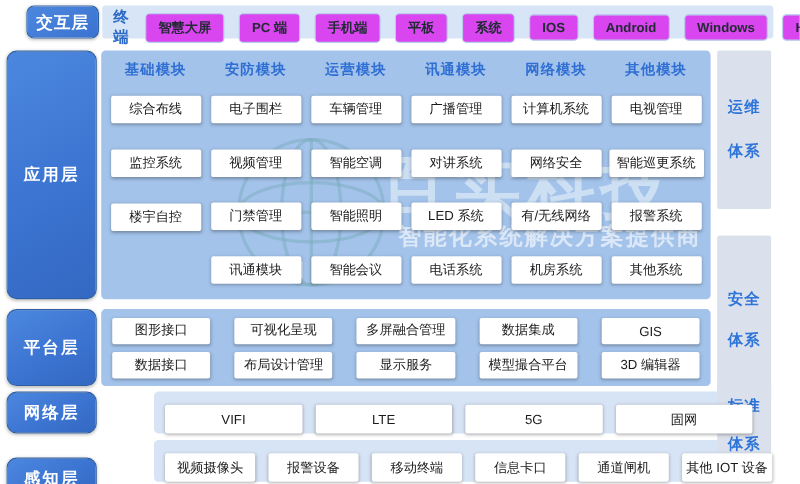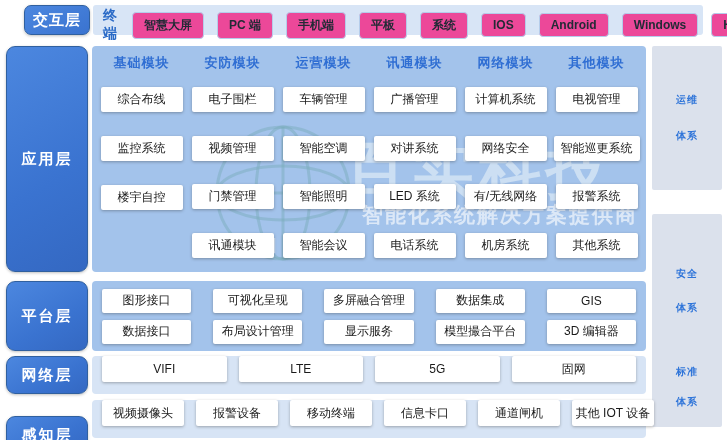--- a/index.html
+++ b/index.html
@@ -33,49 +33,49 @@
     display:flex; align-items:center; justify-content:center;
     box-shadow:0 1px 3px rgba(0,0,0,.25); z-index:3;
   }
   .topbar {
     position:absolute; left:93px; top:5px; width:610px; height:30px;
     background:#d8e5f6; border-radius:3px;
     display:flex; align-items:center; gap:13px; padding:10px 12px 0 10px;
   }
   .terminal-label { color:#2b6bc7; font-size:14px; font-weight:bold; letter-spacing:2px; }
   .chip {
-    background:#ec4899; border:1px solid #b5cdeb; border-radius:4px;
+    background:#d946ef; border:1px solid #b5cdeb; border-radius:4px;
     padding:4px 11px; font-size:12px; font-weight:bold; color:#232a36; white-space:nowrap;
   }
   
   .panel { position:absolute; left:92px; width:554px; background:#a3c3eb; border-radius:4px; }
   .app-panel   { top:46px;  height:226px; display:flex; padding:2px 4px; }
   .plat-panel  { top:281px; height:70px;  display:flex; flex-direction:column; justify-content:space-around; padding:4px 10px; }
-  .row-panel   { background:#d7e4f5; display:flex; align-items:flex-start; gap:12px; padding:0 10px; }
+  .row-panel   { background:#d7e4f5; display:flex; align-items:flex-end; gap:12px; padding:0 10px;margin-left:48px; }
   .net-panel   { top:356px; height:38px; }
   .per-panel   { top:400px; height:38px; }
 
   .module-col { flex:1; display:flex; flex-direction:column; align-items:center; position:relative; z-index:2; }
   .module-header { height:24px; display:flex; align-items:center; color:#2f6ed3; font-size:13px; font-weight:bold; letter-spacing:1px; margin-top:3px; }
   .slot { height:49px; display:flex; align-items:center; justify-content:center; width:100%; }
   .btn {
     background:#ffffff; border-radius:2px; box-shadow:0 1px 3px rgba(40,40,40,.35);
     font-size:12px; color:#1a1a1a; font-weight:500; white-space:nowrap;
     display:flex; align-items:center; justify-content:center;
     padding:5px 7px; min-width:82px; height:25px; position:relative; z-index:2;
   }
   .plat-row { display:flex; gap:22px; }
   .plat-row .btn { flex:1; height:24px; }
   .row-panel .btn { flex:1; height:26px; }
 
   
   .side-box {
-    position:absolute; left:652px; width:70px; background:#dbe1ec; border-radius:2px;
+    position:absolute; left:652px; width:49px; background:#dbe1ec; border-radius:2px;
     display:flex; flex-direction:column; align-items:center; justify-content:center;
-    color:#2e74d9; font-size:10px; font-weight:bold;text-align:center;
+    color:#2e74d9; font-size:14px; font-weight:bold;text-align:center;
   }
   .side-box span { letter-spacing:1px; }
   
   .wm { position:absolute; pointer-events:none; z-index:1; }
   .wm-brand  { left:345px; top:128px; font-size:62px; font-weight:bold; letter-spacing:5px; color:rgba(248,253,250,.48); }
   .wm-slogan { left:362px; top:201px; font-size:21px; font-weight:bold; letter-spacing:2px; color:rgba(255,255,255,.62); }
   .wm-abbr   { left:222px; top:233px; font-size:22px; font-weight:bold; letter-spacing:9px; color:rgba(255,255,255,.55); }
 </style>
 </head>
 <body>

